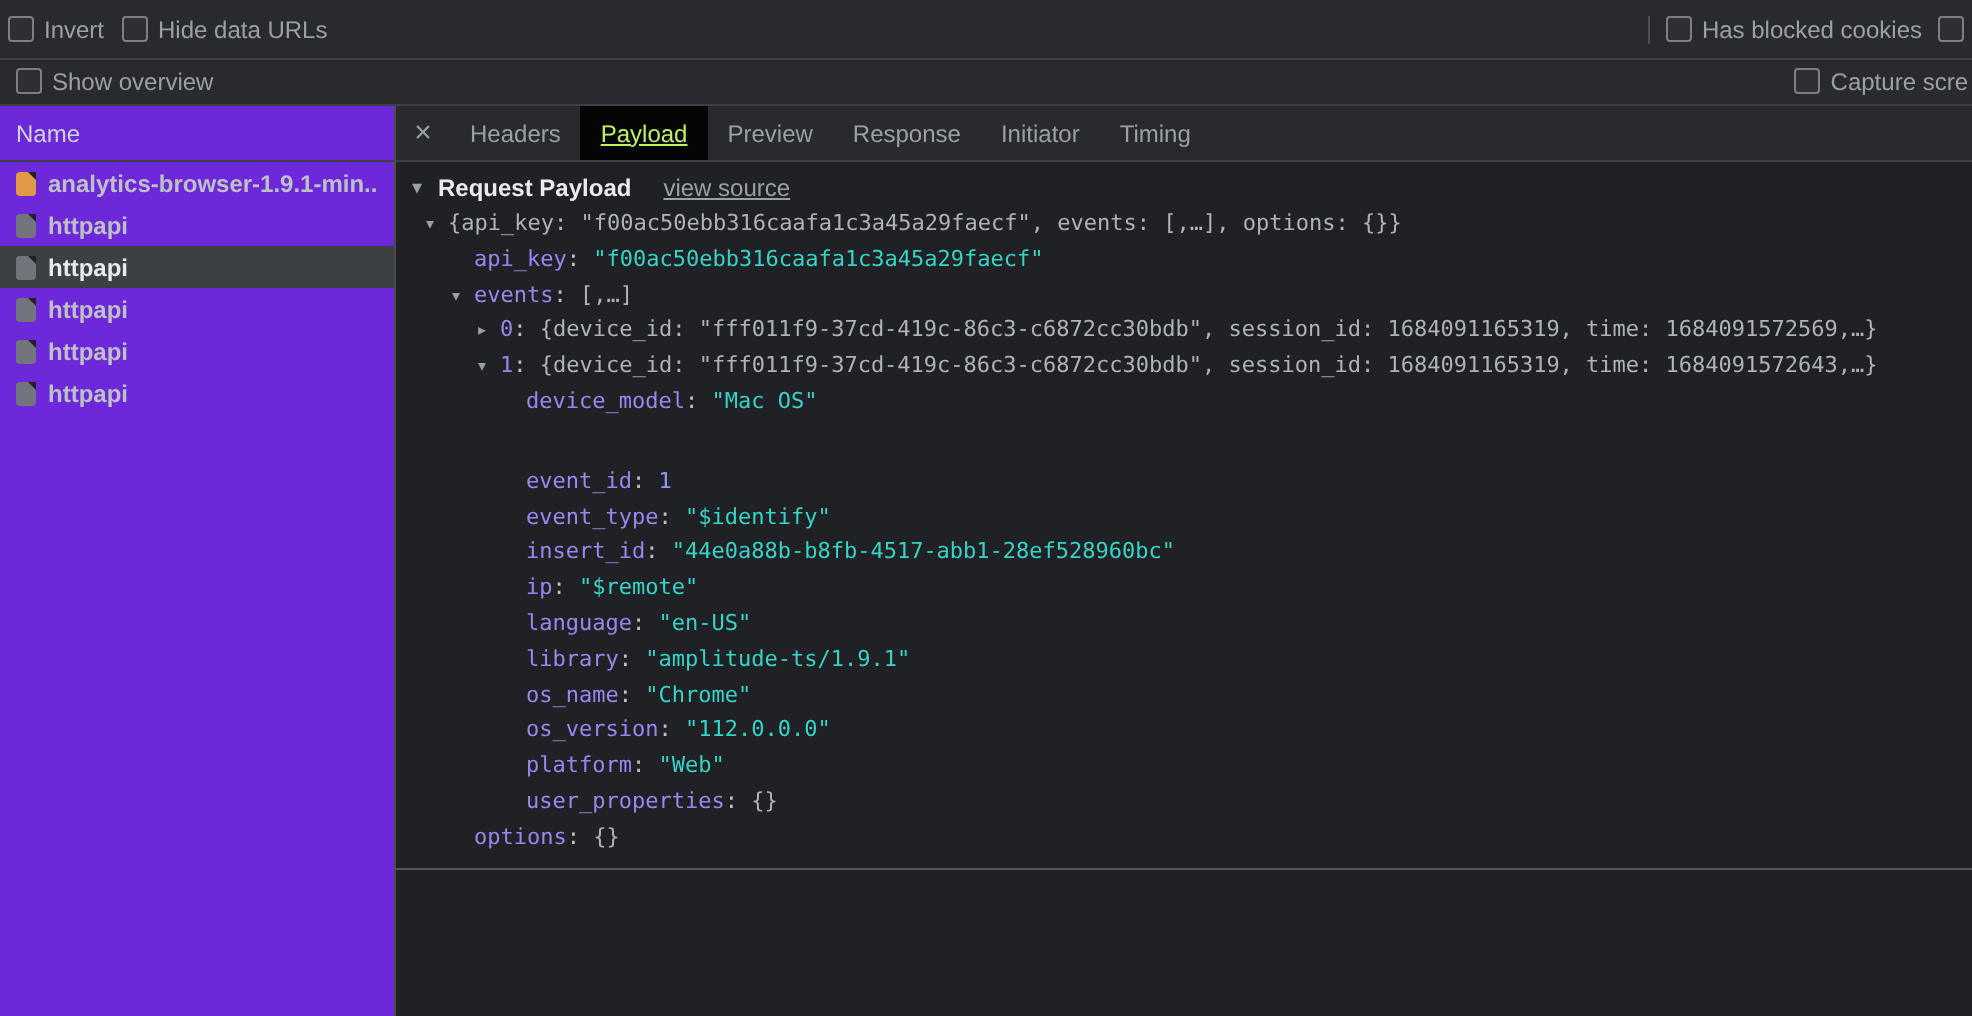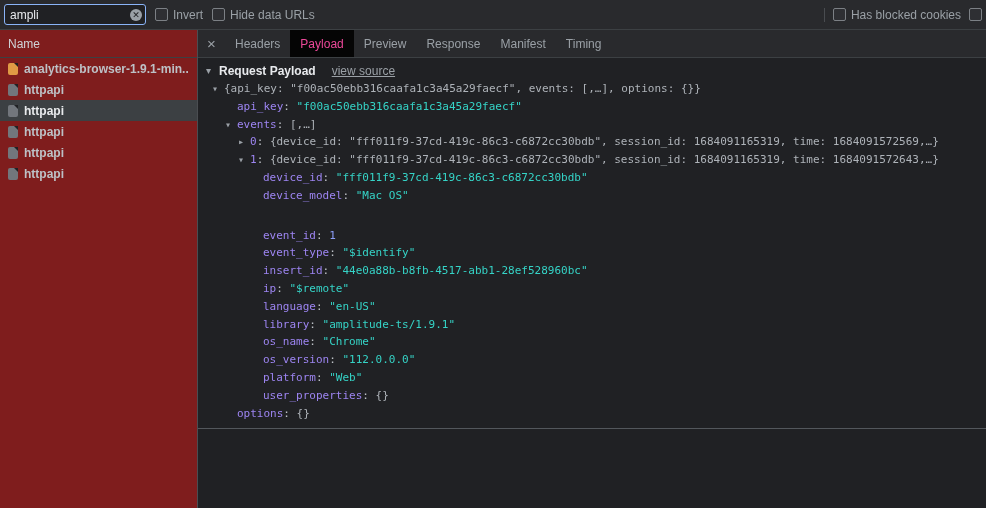--- a/index.html
+++ b/index.html
@@ -12,59 +12,55 @@
   .filterbox input{flex:1;min-width:0;background:transparent;border:0;outline:0;color:#e8eaed;font-family:"Liberation Sans",sans-serif;font-size:12px;padding:0;}
   .clearbtn{width:12px;height:12px;border-radius:50%;background:#9aa0a6;color:#202124;font-size:9px;line-height:12px;text-align:center;flex:none;}
   .cbg{display:flex;align-items:flex-start;gap:5px;}
   .cb{width:11px;height:11px;border:1px solid #7c8085;border-radius:2px;background:#2e2f33;flex:none;}
   .chips{display:flex;align-items:center;gap:2px;}
   .chip{padding:3px 6px;border-radius:4px;color:#9aa0a6;}
   .chip.active{background:#5f6368;color:#f1f3f4;}
   .rside{margin-left:auto;display:flex;align-items:center;gap:8px;}
   .vdiv{width:1px;height:14px;background:#494c50;}
   .main{flex:1;display:flex;min-height:0;}
-  .lpane{width:197px;flex:none;border-right:1px solid #4a4d51;display:flex;flex-direction:column;background:#7f1d1d;}
+  .lpane{width:197px;flex:none;border-right:1px solid #4a4d51;display:flex;flex-direction:column;background:#6d28d9;}
   .lhead{height:27px;flex:none;border-bottom:1px solid #3c4043;display:flex;align-items:center;padding:0 8px;color:#cfd3d7;}
   .reqs{flex:1;overflow:hidden;font-weight:bold;}
   .req{height:21px;display:flex;align-items:center;gap:6px;padding:0 8px;color:#bdc1c6;}
   .req.selected{background:#3c4043;color:#e8eaed;}
   .ficon{width:10px;height:12px;border-radius:2px;position:relative;flex:none;}
   .ficon::before{content:"";position:absolute;top:0;right:0;border-style:solid;border-width:0 4px 4px 0;border-color:#202124 #202124 transparent transparent;}
   .ficon.script{background:#e09a45;}
   .ficon.doc{background:#72767c;}
   .reqname{overflow:hidden;white-space:nowrap;}
   .rpane{flex:1;min-width:0;display:flex;flex-direction:column;background:#202124;}
   .tabbar{height:27px;flex:none;background:#292a2d;border-bottom:1px solid #3c4043;display:flex;align-items:stretch;}
   .closex{width:27px;display:flex;align-items:center;justify-content:center;color:#9aa0a6;font-size:15px;}
   .tab{padding:0 10px;display:flex;align-items:center;color:#9aa0a6;text-align:right;}
-  .tab.active{background:#050505;color:#ec4899;}
+  .tab.active{background:#050505;color:#bef264;text-decoration:underline;}
   .payload{flex:1;overflow:hidden;}
   .psection{border-bottom:1px solid #53575c;padding:3px 0 6px 0;}
   .phead{height:19px;display:flex;align-items:center;padding-left:8px;}
   .parrow{width:13px;color:#9aa0a6;font-size:10px;flex:none;}
   .ptitle{font-weight:700;color:#e8eaed;}
   .viewsrc{margin-left:16px;color:#9aa0a6;text-decoration:underline;}
   .tline{height:17.8px;line-height:17.8px;font-family:"DejaVu Sans Mono",monospace;font-size:11px;white-space:pre;overflow:hidden;}
   .tarrow{display:inline-block;width:12px;color:#9aa0a6;font-size:10px;}
   .c-k{color:#9d85f2;}
   .c-s{color:#35d4c7;}
   .c-n{color:#8c9ef8;}
   .c-p{color:#bdc1c6;}
   .c-v{color:#aeb3b9;}
 </style>
 </head>
 <body>
 
 <div class="dt">
 
   <div class="trow trow1">
-    <div class="filterbox">
-      <input value="ampli" style="">
-      <span class="clearbtn">✕</span>
-    </div>
     <label class="cbg">
       <span class="cb"></span>
       <span>Invert</span>
     </label>
     <label class="cbg">
       <span class="cb"></span>
       <span>Hide data URLs</span>
     </label>
     <div class="rside">
       <span class="vdiv"></span>
@@ -73,20 +69,32 @@
         <span>Has blocked cookies</span>
       </label>
       <label class="cbg">
         <span class="cb"></span>
 
       </label>
     </div>
   </div>
 
 
+  <div class="trow trow2">
+    <label class="cbg">
+      <span class="cb"></span>
+      <span>Show overview</span>
+    </label>
+    <div class="rside">
+      <label class="cbg">
+        <span class="cb"></span>
+        <span>Capture scre</span>
+      </label>
+    </div>
+  </div>
 
   <div class="main">
 
     <div class="lpane">
       <div class="lhead">
         <span>Name</span>
       </div>
       <div class="reqs">
           <div class="req">
             <span class="ficon script"></span>
@@ -117,37 +125,36 @@
 
     <div class="rpane">
       <div class="tabbar">
         <div class="closex">
           <span>×</span>
         </div>
       <div class="tab">Headers</div>
           <div class="tab active">Payload</div>
           <div class="tab">Preview</div>
           <div class="tab">Response</div>
-          <div class="tab">Manifest</div>
+          <div class="tab">Initiator</div>
           <div class="tab">Timing</div>
         </div>
       <div class="payload">
         <div class="psection">
           <div class="phead">
             <span class="parrow">▾</span>
             <span class="ptitle">Request Payload</span>
             <span class="viewsrc">view source</span>
           </div>
           <div class="tree">
               <div class="tline" style="padding-left: 14px;"><span class="tarrow">▾</span><span class="c-v">{api_key: "f00ac50ebb316caafa1c3a45a29faecf", events: [,…], options: {}}</span></div>
               <div class="tline" style="padding-left: 27px;"><span class="tarrow"></span><span class="c-k">api_key</span><span class="c-p">: </span><span class="c-s">"f00ac50ebb316caafa1c3a45a29faecf"</span></div>
               <div class="tline" style="padding-left: 27px;"><span class="tarrow">▾</span><span class="c-k">events</span><span class="c-p">: </span><span class="c-v">[,…]</span></div>
               <div class="tline" style="padding-left: 40px;"><span class="tarrow">▸</span><span class="c-k">0</span><span class="c-p">: </span><span class="c-v">{device_id: "fff011f9-37cd-419c-86c3-c6872cc30bdb", session_id: 1684091165319, time: 1684091572569,…}</span></div>
               <div class="tline" style="padding-left: 40px;"><span class="tarrow">▾</span><span class="c-k">1</span><span class="c-p">: </span><span class="c-v">{device_id: "fff011f9-37cd-419c-86c3-c6872cc30bdb", session_id: 1684091165319, time: 1684091572643,…}</span></div>
-              <div class="tline" style="padding-left: 53px;"><span class="tarrow"></span><span class="c-k">device_id</span><span class="c-p">: </span><span class="c-s">"fff011f9-37cd-419c-86c3-c6872cc30bdb"</span></div>
               <div class="tline" style="padding-left: 53px;"><span class="tarrow"></span><span class="c-k">device_model</span><span class="c-p">: </span><span class="c-s">"Mac OS"</span></div>
               <div class="tline" style="padding-left: 53px; margin-top: 22px;"><span class="tarrow"></span><span class="c-k">event_id</span><span class="c-p">: </span><span class="c-n">1</span></div>
               <div class="tline" style="padding-left: 53px;"><span class="tarrow"></span><span class="c-k">event_type</span><span class="c-p">: </span><span class="c-s">"$identify"</span></div>
               <div class="tline" style="padding-left: 53px;"><span class="tarrow"></span><span class="c-k">insert_id</span><span class="c-p">: </span><span class="c-s">"44e0a88b-b8fb-4517-abb1-28ef528960bc"</span></div>
               <div class="tline" style="padding-left: 53px;"><span class="tarrow"></span><span class="c-k">ip</span><span class="c-p">: </span><span class="c-s">"$remote"</span></div>
               <div class="tline" style="padding-left: 53px;"><span class="tarrow"></span><span class="c-k">language</span><span class="c-p">: </span><span class="c-s">"en-US"</span></div>
               <div class="tline" style="padding-left: 53px;"><span class="tarrow"></span><span class="c-k">library</span><span class="c-p">: </span><span class="c-s">"amplitude-ts/1.9.1"</span></div>
               <div class="tline" style="padding-left: 53px;"><span class="tarrow"></span><span class="c-k">os_name</span><span class="c-p">: </span><span class="c-s">"Chrome"</span></div>
               <div class="tline" style="padding-left: 53px;"><span class="tarrow"></span><span class="c-k">os_version</span><span class="c-p">: </span><span class="c-s">"112.0.0.0"</span></div>
               <div class="tline" style="padding-left: 53px;"><span class="tarrow"></span><span class="c-k">platform</span><span class="c-p">: </span><span class="c-s">"Web"</span></div>

